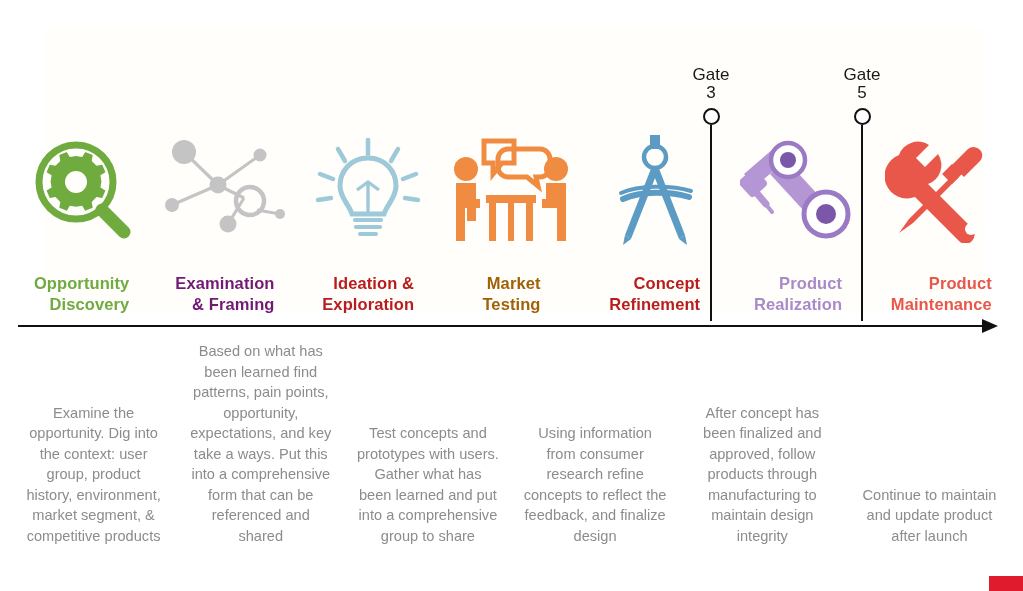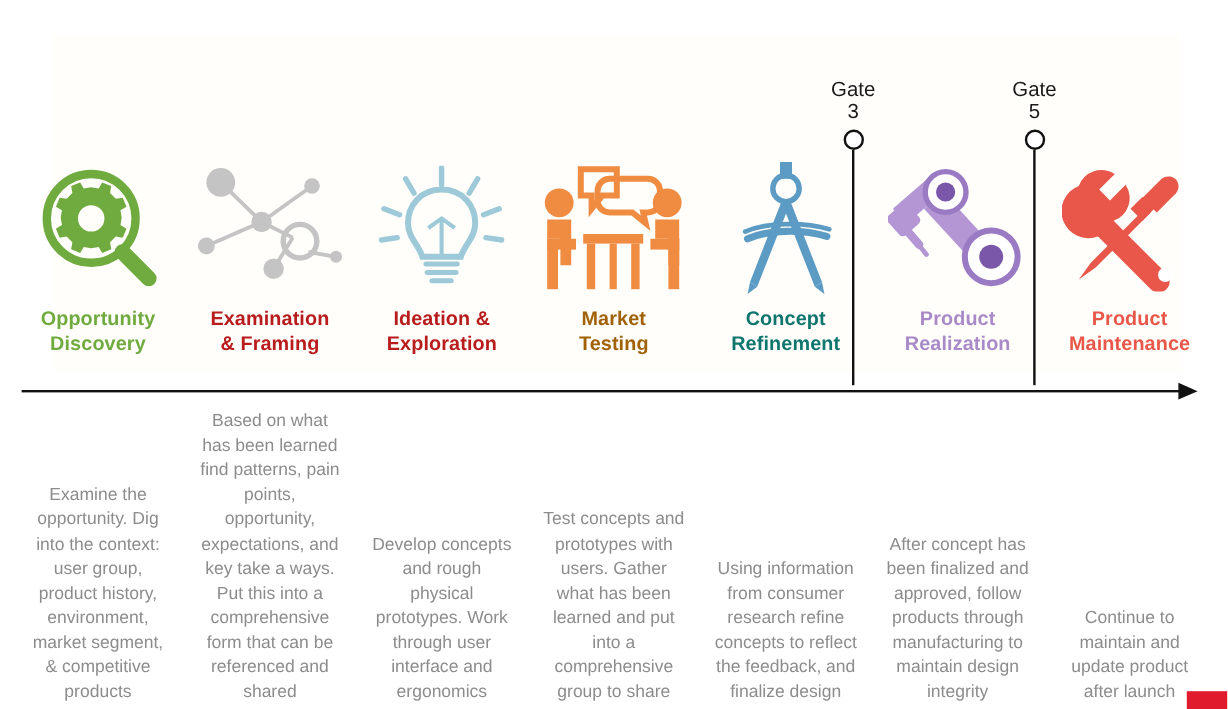--- a/index.html
+++ b/index.html
@@ -73,25 +73,25 @@
     flex-direction: column;
     align-items: center;
   }
   .icon-box {
     height: 120px;
     display: flex;
     align-items: center;
     justify-content: center;
   }
   .stage-title {
-    margin-top: 6px;
+    margin-top: 23px;
     font-size: 16.5px;
     line-height: 21px;
     font-weight: bold;
-    text-align: center;
+    text-align: right;
     white-space: pre-line;
     letter-spacing: 0.1px;
   }
 
   
   #arrow-wrap {
     position: absolute;
     left: 18px;
     top: 318px;
     width: 990px;
@@ -202,21 +202,21 @@
             <circle cx="24" cy="14" r="12"></circle>
             <circle cx="58" cy="47" r="8.5"></circle>
             <circle cx="100" cy="17" r="6.5"></circle>
             <circle cx="12" cy="67" r="7"></circle>
             <circle cx="68" cy="86" r="8.5"></circle>
             <circle cx="120" cy="76" r="5"></circle>
           </g>
           <circle cx="90" cy="63" r="14" fill="none" stroke="#c4c4c4" stroke-width="4.5"></circle>
         </svg>
       </div>
-      <div class="stage-title" style="color: #b91c1c;">Examination
+      <div class="stage-title" style="color: #701a75;">Examination
 &amp; Framing</div>
     </div>
 
     <div class="stage">
       <div class="icon-box">
         <svg width="112" height="104" viewBox="0 0 112 104">
           <g stroke="#9dc9d8" stroke-width="4.5" stroke-linecap="round">
             <line x1="56" y1="2" x2="56" y2="16"></line>
             <line x1="26" y1="11" x2="33" y2="23"></line>
             <line x1="86" y1="11" x2="79" y2="23"></line>
@@ -278,21 +278,21 @@
           <path d="M53 31 L80 100 L74 104 L48 38 Z" fill="#5b9bc4"></path>
 
           <path d="M20 100 L18 110 L26 104 Z" fill="#5b9bc4"></path>
           <path d="M80 100 L82 110 L74 104 Z" fill="#5b9bc4"></path>
 
           <path d="M18 64 C36 56 64 56 84 62" fill="none" stroke="#5b9bc4" stroke-width="6" stroke-linecap="round"></path>
           <path d="M16 58 C34 50 66 50 86 56" fill="none" stroke="#5b9bc4" stroke-width="4" stroke-linecap="round"></path>
           <circle cx="50" cy="22" r="6" fill="#fffefb"></circle>
         </svg>
       </div>
-      <div class="stage-title" style="color: #0f766e;">Concept
+      <div class="stage-title" style="color: #b91c1c;">Concept
 Refinement</div>
     </div>
 
     <div class="stage">
       <div class="icon-box">
         <svg width="116" height="104" viewBox="0 0 116 104">
 
           <path d="M46 22 L92 72 L76 86 L30 36 Z" fill="#b496d4"></path>
 
           <path d="M46 22 L16 48 L4 36 L34 10 Z" fill="#b496d4"></path>
@@ -334,21 +334,20 @@
   </div>
 
   <div id="arrow-wrap">
     <div id="arrow-line"></div>
     <div id="arrow-head"></div>
   </div>
 
   <div id="descriptions">
     <div class="desc">Examine the opportunity. Dig into the context: user group, product history, environment, market segment,  &amp; competitive products</div>
     <div class="desc">Based on what has been learned find patterns, pain points, opportunity, expectations, and key take a ways. Put this into a comprehensive form that can be referenced and shared</div>
-    <div class="desc">Develop concepts and rough physical prototypes. Work through user interface and ergonomics</div>
     <div class="desc">Test concepts and prototypes with users. Gather what has been learned and put into a comprehensive group to share</div>
     <div class="desc">Using information from consumer research refine concepts to reflect the feedback, and finalize design</div>
     <div class="desc">After concept has been finalized and approved, follow products through manufacturing to maintain design integrity</div>
     <div class="desc">Continue to maintain  and update product after launch</div>
   </div>
 
   <div id="red-marker" style="background: rgb(224, 27, 46);"></div>
 
 </div>
 

